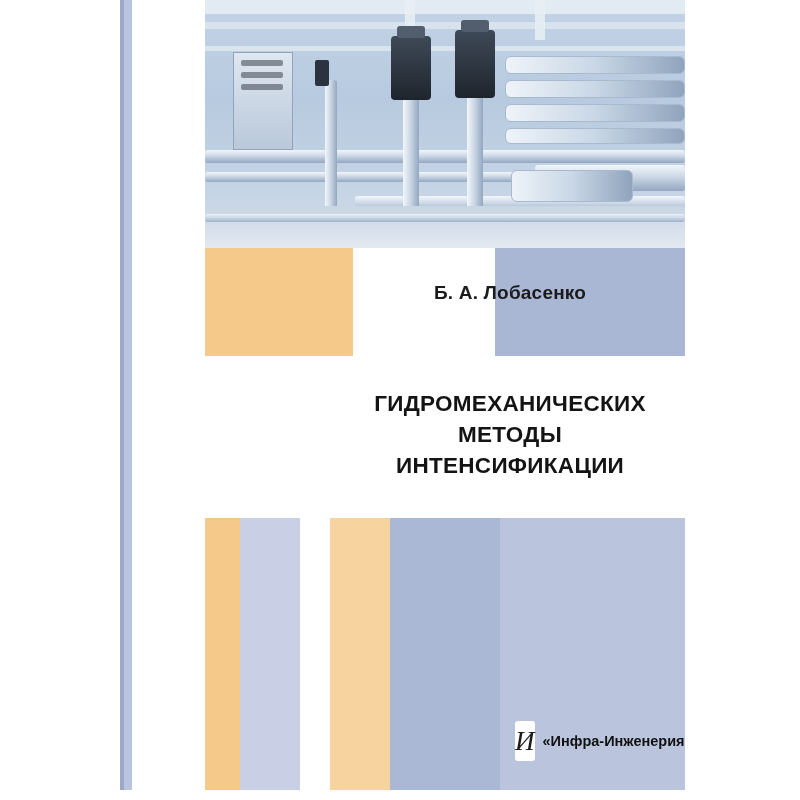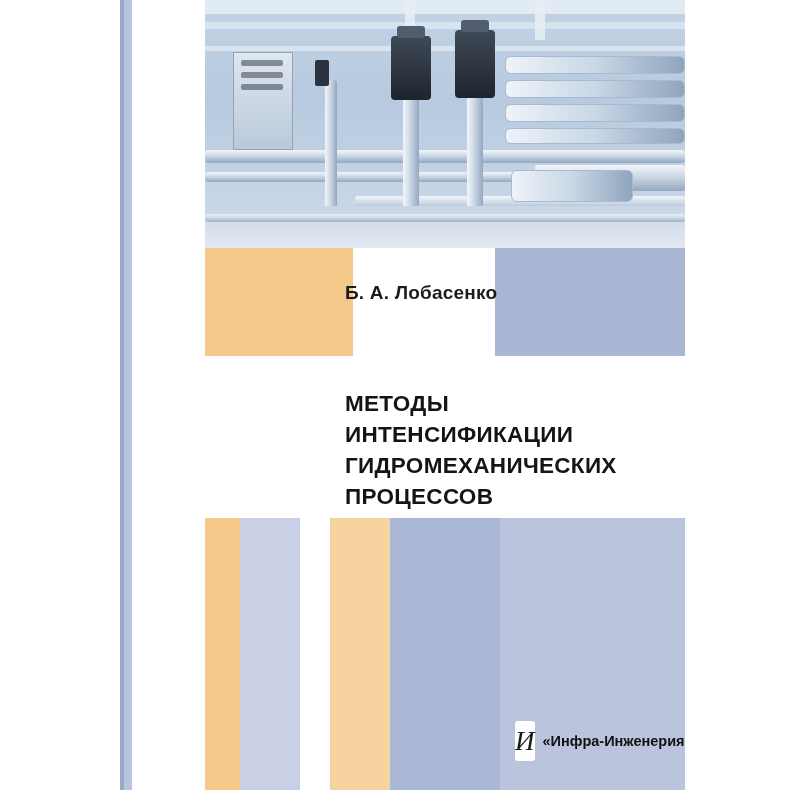--- a/index.html
+++ b/index.html
@@ -12,20 +12,21 @@
     height: 800px;
     font-family: "Liberation Sans", sans-serif;
     overflow: hidden;
   }
 
   .page {
     position: relative;
     width: 800px;
     height: 584px;
     background: #ffffff;
+    text-align: center;
   }
 
   
   .cover {
     position: absolute;
     left: 120px;
     top: 0px;
     width: 565px;
     height: 790px;
     background: #ffffff;
@@ -298,23 +299,22 @@
     <div class="block blk-white-lower"></div>
     <div class="block blk-orange-lower2"></div>
     <div class="block blk-blue-lower"></div>
     <div class="block blk-blue-lower2"></div>
 
     <div class="authors">
       <div>Б. А. Лобасенко</div>
     </div>
 
     <div class="title">
+      <div>ГИДРОМЕХАНИЧЕСКИХ</div>
       <div>МЕТОДЫ ИНТЕНСИФИКАЦИИ</div>
-      <div>ГИДРОМЕХАНИЧЕСКИХ</div>
-      <div>ПРОЦЕССОВ</div>
     </div>
 
     <div class="publisher">
       <div class="pub-badge">И</div>
       <div class="pub-name">«Инфра-Инженерия»</div>
     </div>
 
   </div>
 </div>
 

